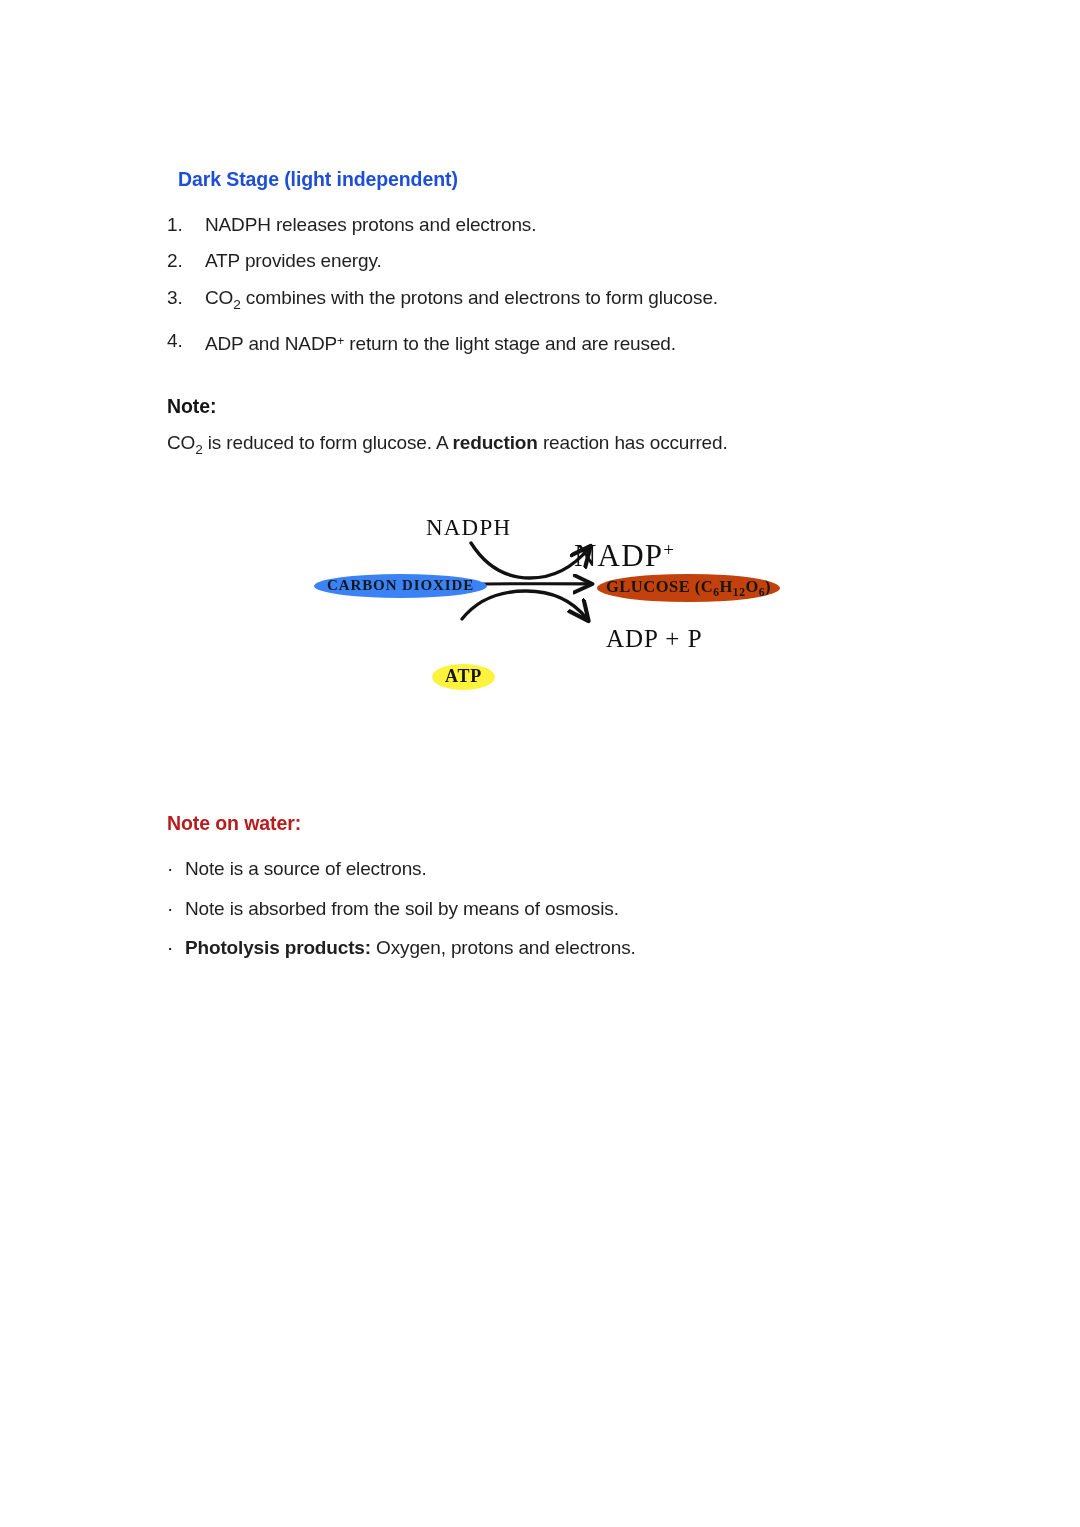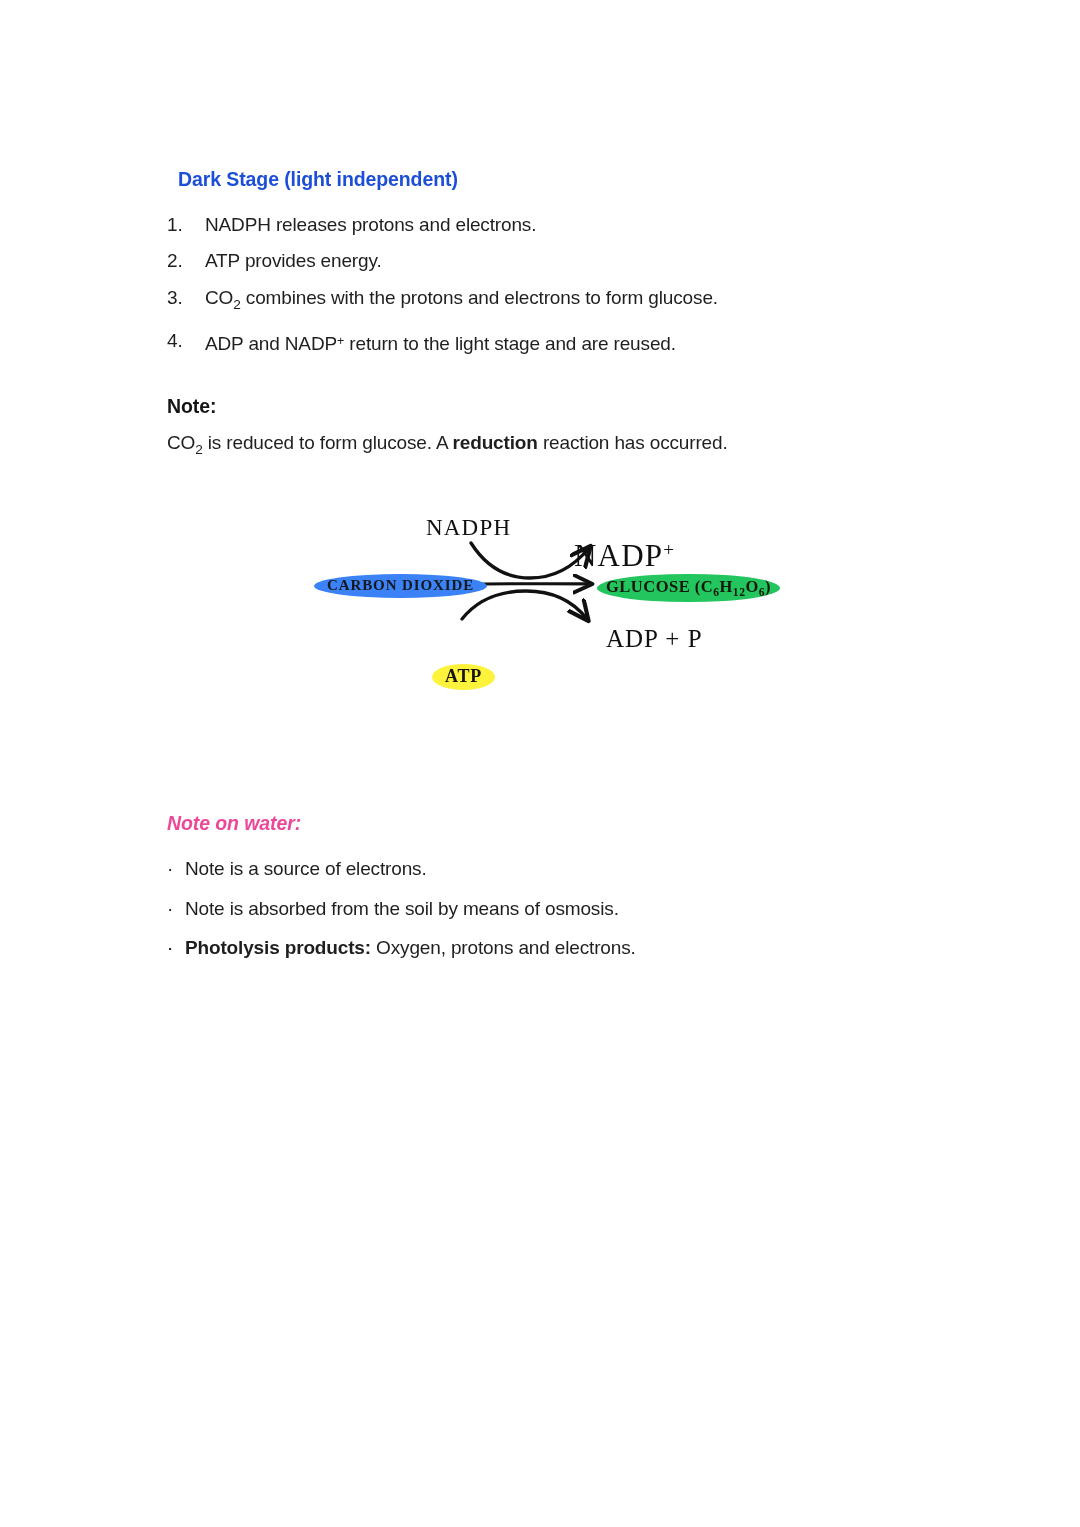--- a/index.html
+++ b/index.html
@@ -138,21 +138,21 @@
     background: #3b82f6;
     color: #15181d;
   }
   .lbl-glucose {
     left: 307px;
     top: 79px;
     font-size: 16.5px;
     letter-spacing: 0.5px;
     padding: 3px 9px 4px 9px;
     border-radius: 50% / 50%;
-    background: #22c55e;
+    background: #c2410c;
     color: #16160a;
   }
   .lbl-atp {
     left: 142px;
     top: 133px;
     font-size: 18px;
     letter-spacing: 0.8px;
     padding: 2px 13px 3px 13px;
     border-radius: 50% / 50%;
     background: #fdf33c;
@@ -162,23 +162,22 @@
   .lbl-glucose sub, .lbl-co2 sub { font-size: 0.7em; }
   .lbl-nadp sup { font-size: 0.62em; vertical-align: 0.5em; }
 
   
   .water-heading {
     position: absolute;
     left: 167px;
     top: 812px;
     font-size: 19.5px;
     font-weight: bold;
-    color: #ec4899;
+    color: #b91c1c;
     letter-spacing: -0.1px;
-    font-style: italic;
   }
   .bullet-list {
     position: absolute;
     left: 167px;
     top: 849px;
     width: 720px;
     margin: 0;
     padding: 0;
     list-style: none;
   }

